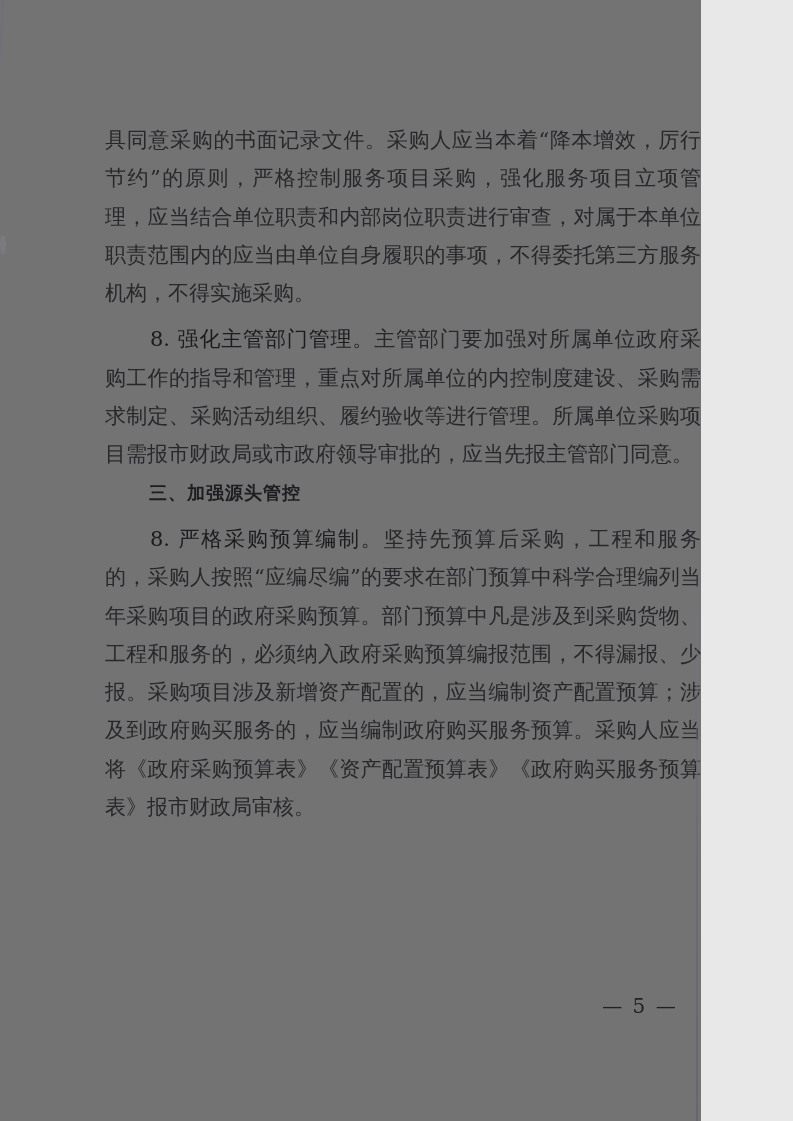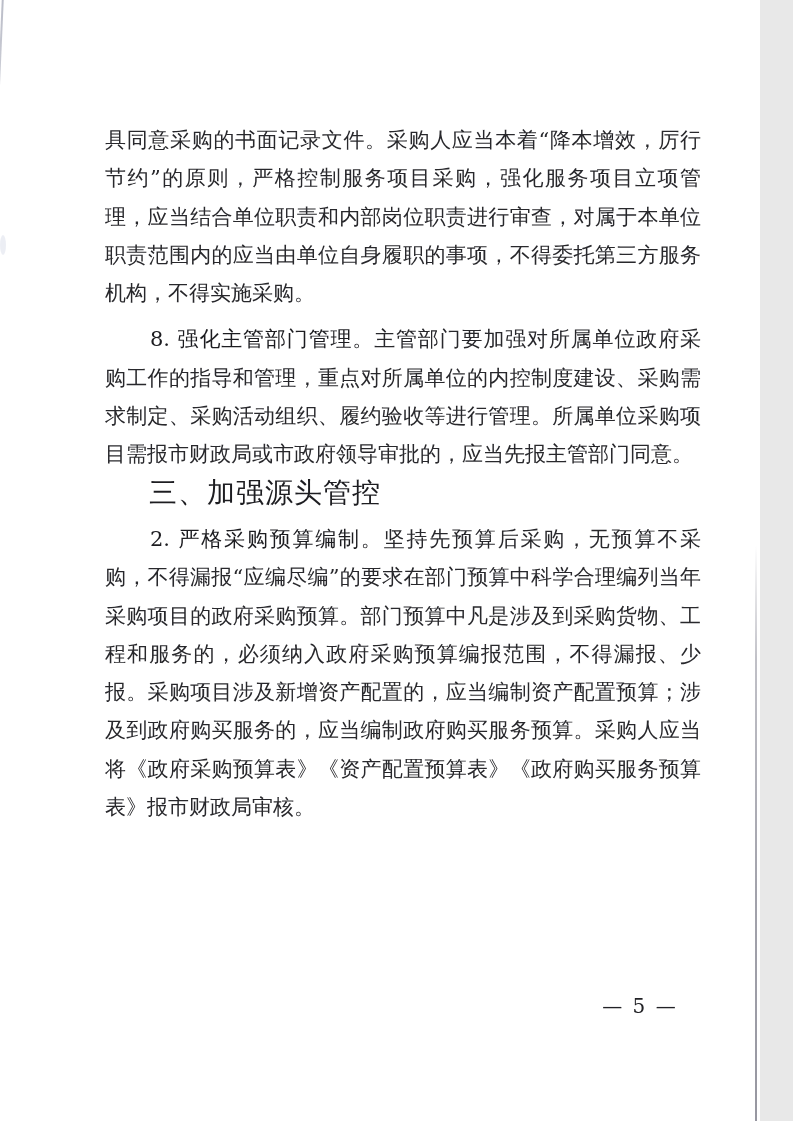--- a/index.html
+++ b/index.html
@@ -2,23 +2,23 @@
 <html lang="zh"><head>
 <meta charset="utf-8">
 <style>
   html, body {
     margin: 0;
     padding: 0;
     background: #e8e8e8;
   }
   .page {
     position: relative;
-    width: 760px;
+    width: 701px;
     height: 1121px;
-    background: #ffffff;
+    background: #737373;
     overflow: hidden;
     font-family: "DejaVu Serif", "Liberation Serif", serif;
     color: #28282c;
   }
   .content {
     position: absolute;
     left: 105px;
     top: 121px;
     width: 596px;
   }
@@ -31,23 +31,23 @@
   }
   p.body.flush { text-indent: 0; }
   p.body.indent { text-indent: 45px; }
   p.body.tight { margin-bottom: 0; }
   .lead {
     font-weight: normal;
     color: #1c1c20;
   }
   h3.heading {
     margin: 0 0 8px 0;
-    font-size: 28px;
+    font-size: 18px;
     line-height: 38.3px;
-    font-weight: normal;
+    font-weight: bold;
     font-family: "DejaVu Sans", "Liberation Sans", sans-serif;
     color: #1d1d21;
     text-indent: 44px;
     letter-spacing: 1px;
   }
   .footer {
     position: absolute;
     top: 994px;
     left: 560px;
     width: 160px;
@@ -98,21 +98,21 @@
 <div class="page">
 
   <div class="content">
 
     <p class="body flush"><span>具同意采购的书面记录文件。采购人应当本着“降本增效，厉行节约”的原则，严格控制服务项目采购，强化服务项目立项管理，应当结合单位职责和内部岗位职责进行审查，对属于本单位职责范围内的应当由单位自身履职的事项，不得委托第三方服务机构，不得实施采购。</span></p>
 
     <p class="body indent tight"><span class="lead">8. 强化主管部门管理。</span><span>主管部门要加强对所属单位政府采购工作的指导和管理，重点对所属单位的内控制度建设、采购需求制定、采购活动组织、履约验收等进行管理。所属单位采购项目需报市财政局或市政府领导审批的，应当先报主管部门同意。</span></p>
 
     <h3 class="heading">三、加强源头管控</h3>
 
-    <p class="body indent"><span class="lead">2. 严格采购预算编制。</span><span>坚持先预算后采购，无预算不采购，不得漏报“应编尽编”的要求在部门预算中科学合理编列当年采购项目的政府采购预算。部门预算中凡是涉及到采购货物、工程和服务的，必须纳入政府采购预算编报范围，不得漏报、少报。采购项目涉及新增资产配置的，应当编制资产配置预算；涉及到政府购买服务的，应当编制政府购买服务预算。采购人应当将《政府采购预算表》《资产配置预算表》《政府购买服务预算表》报市财政局审核。</span></p>
+    <p class="body indent"><span class="lead">8. 严格采购预算编制。</span><span>坚持先预算后采购，工程和服务的，采购人按照“应编尽编”的要求在部门预算中科学合理编列当年采购项目的政府采购预算。部门预算中凡是涉及到采购货物、工程和服务的，必须纳入政府采购预算编报范围，不得漏报、少报。采购项目涉及新增资产配置的，应当编制资产配置预算；涉及到政府购买服务的，应当编制政府购买服务预算。采购人应当将《政府采购预算表》《资产配置预算表》《政府购买服务预算表》报市财政局审核。</span></p>
 
 
   </div>
 
   <div class="footer">— 5 —</div>
 
   <div class="artifact-right-line"></div>
   <div class="artifact-left-line"></div>
   <div class="artifact-speck"></div>
 

